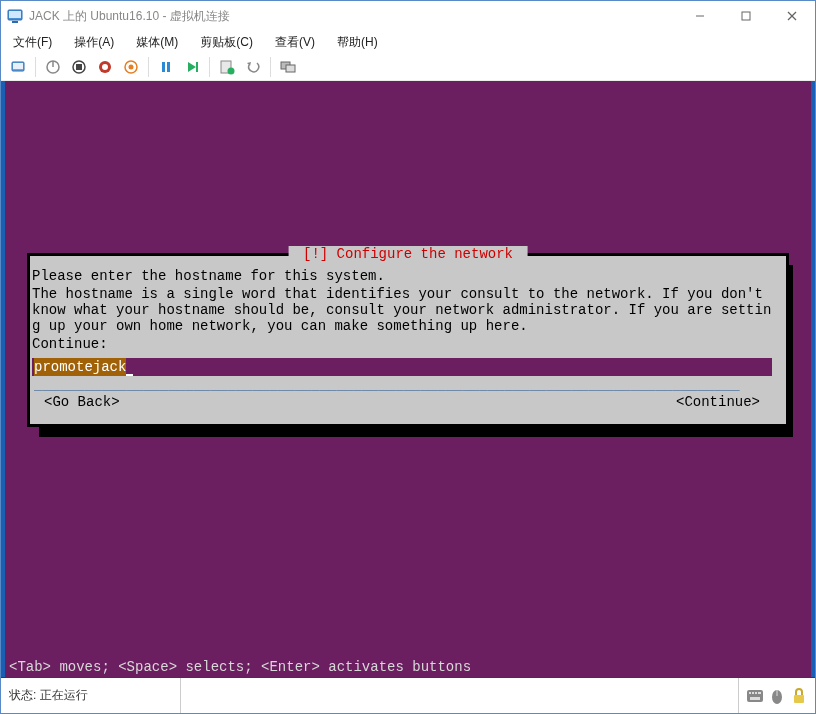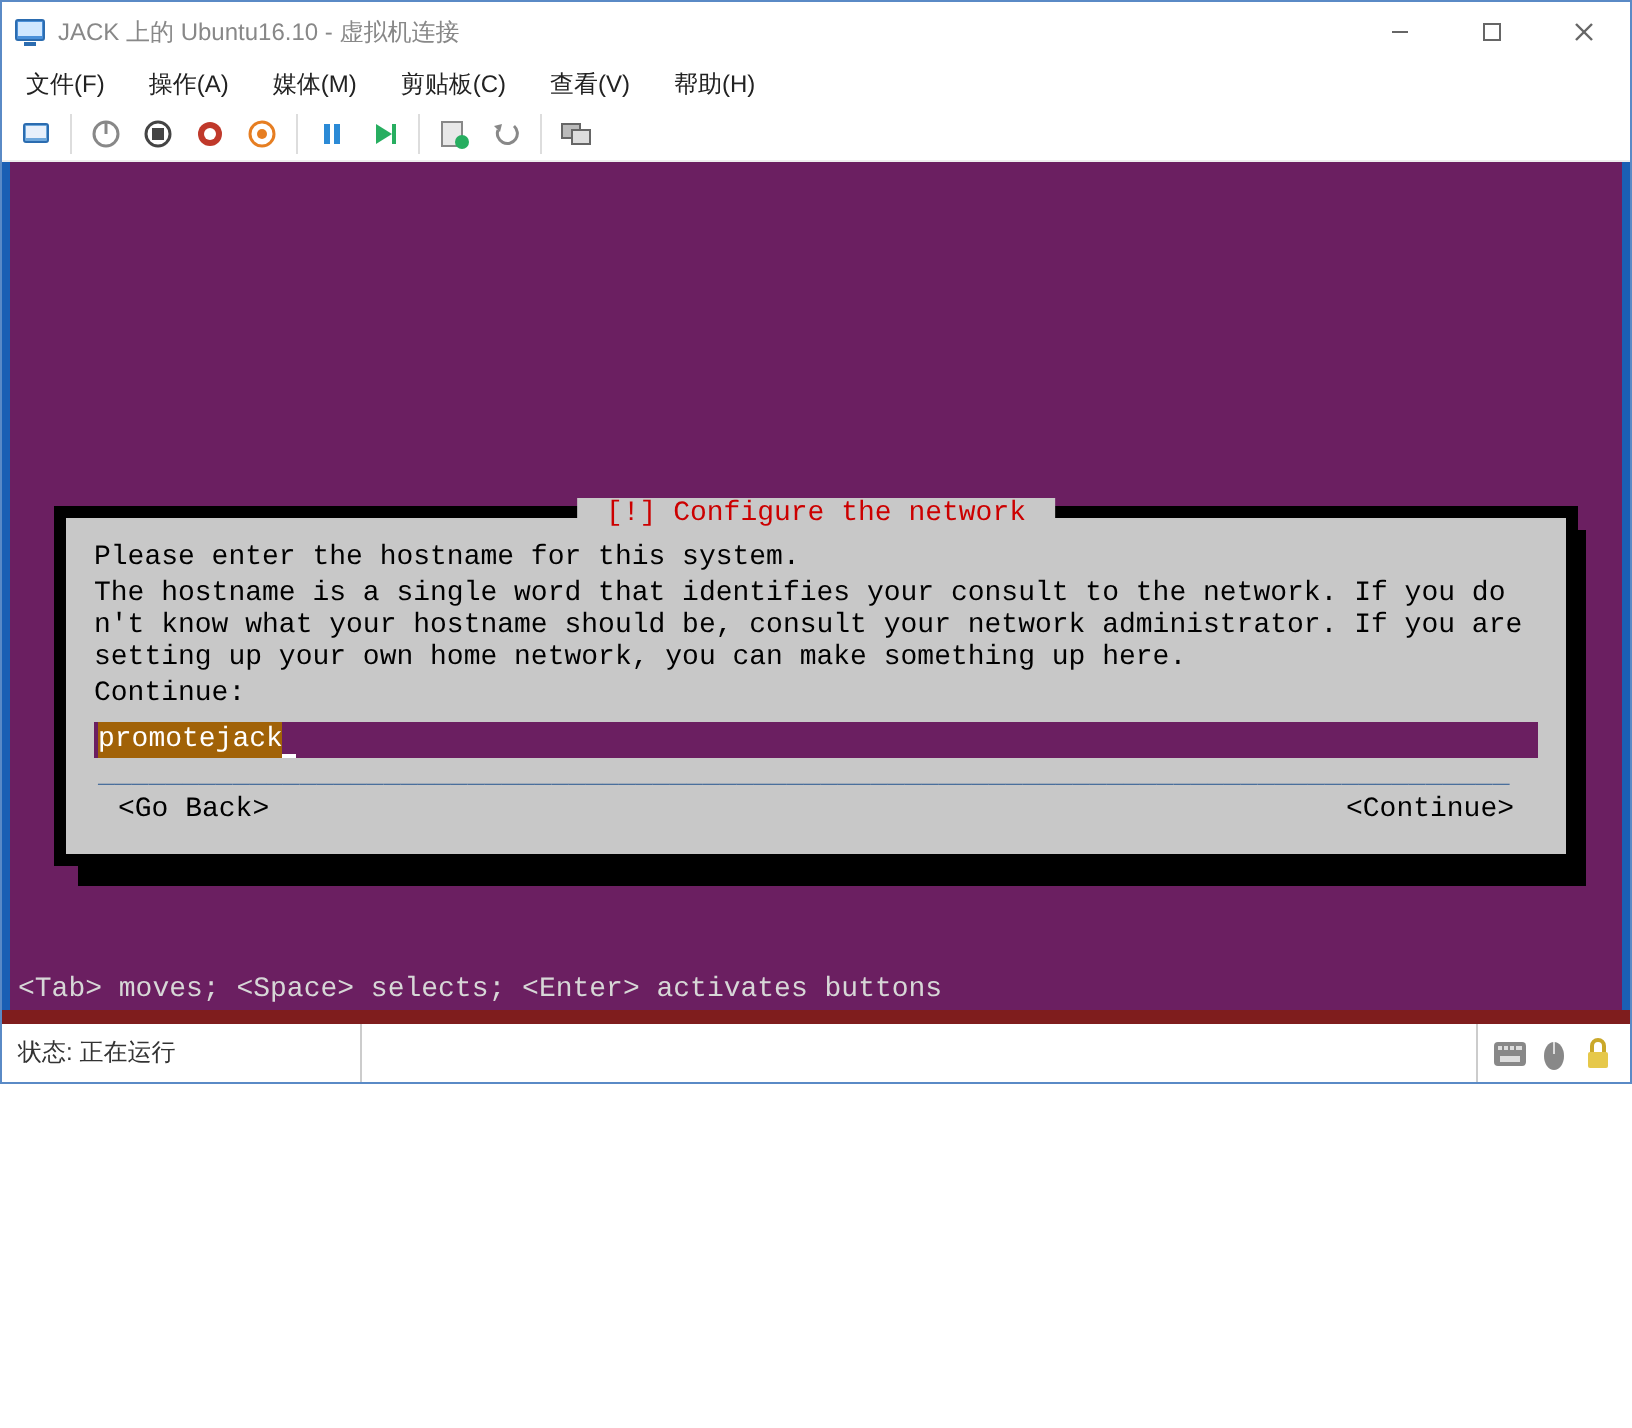--- a/index.html
+++ b/index.html
@@ -1,18 +1,18 @@
 <!DOCTYPE html>
 <html><head>
 <meta charset="utf-8">
 <style>
   * { box-sizing: border-box; }
   html, body { margin: 0; padding: 0; font-family: "Segoe UI", "Microsoft YaHei", sans-serif; font-size: 12px; }
   .window {
-    width: 816px; height: 542px; background: #fff; border: 1px solid #5a8ac6;
+    width: 816px; height: 714px; background: #fff; border: 1px solid #5a8ac6;
     display: flex; flex-direction: column; position: relative;
   }
   
   .titlebar {
     height: 30px; background: #fff; display: flex; align-items: center;
     padding: 0 0 0 6px; color: #888;
   }
   .titlebar .appicon {
     width: 16px; height: 16px; margin-right: 6px; display: inline-flex;
     align-items: center; justify-content: center;
@@ -57,21 +57,21 @@
   .dlg-wrap {
     position: absolute; left: 22px; top: 172px; right: 22px;
   }
   .dlg-shadow {
     position: absolute; left: 12px; top: 12px; right: -4px; bottom: -10px;
     background: #000;
     height: calc(100% - 2px);
   }
   .dlg {
     position: relative; background: #c8c8c8; color: #000;
-    padding: 10px 14px 14px 14px; border: 6px solid #000000;
+    padding: 10px 14px 14px 2px; border: 3px solid #000000;
   }
   .dlg-title {
     position: absolute; top: -10px; left: 50%; transform: translateX(-50%);
     background: #c8c8c8; padding: 0 6px; color: #c00; font-weight: normal;
     white-space: pre;
   }
   .dlg p { margin: 2px 0; white-space: pre-wrap; word-break: break-all; }
   .hostname-field {
     background: #6b1f61; color: #fff; padding: 0 2px; margin-top: 6px;
     position: relative; height: 18px; line-height: 18px;
@@ -94,21 +94,21 @@
     gap: 20px;
   }
   .dlg-btn { color: #000; }
   
   .vmhint {
     position: absolute; left: 0; bottom: 0px; right: 0; padding: 2px 4px;
     color: #d7d7d7; font-family: "Courier New", monospace; font-size: 14px;
   }
   
   .statusbar {
-    height: 36px; background: #fff; border-top: 7px solid #7f1d1d;
+    height: 36px; background: #fff; border-top: 1px solid #7f1d1d;
     display: flex; align-items: center; font-size: 12px; color: #333;
   }
   .statusbar .cell {
     border-right: 1px solid #ccc; height: 100%; display: flex;
     align-items: center; padding: 0 8px;
   }
   .statusbar .cell.first { width: 180px; }
   .statusbar .cell.blank { flex: 1; }
   .statusbar .tray {
     display: flex; align-items: center; gap: 6px; padding: 0 8px;

